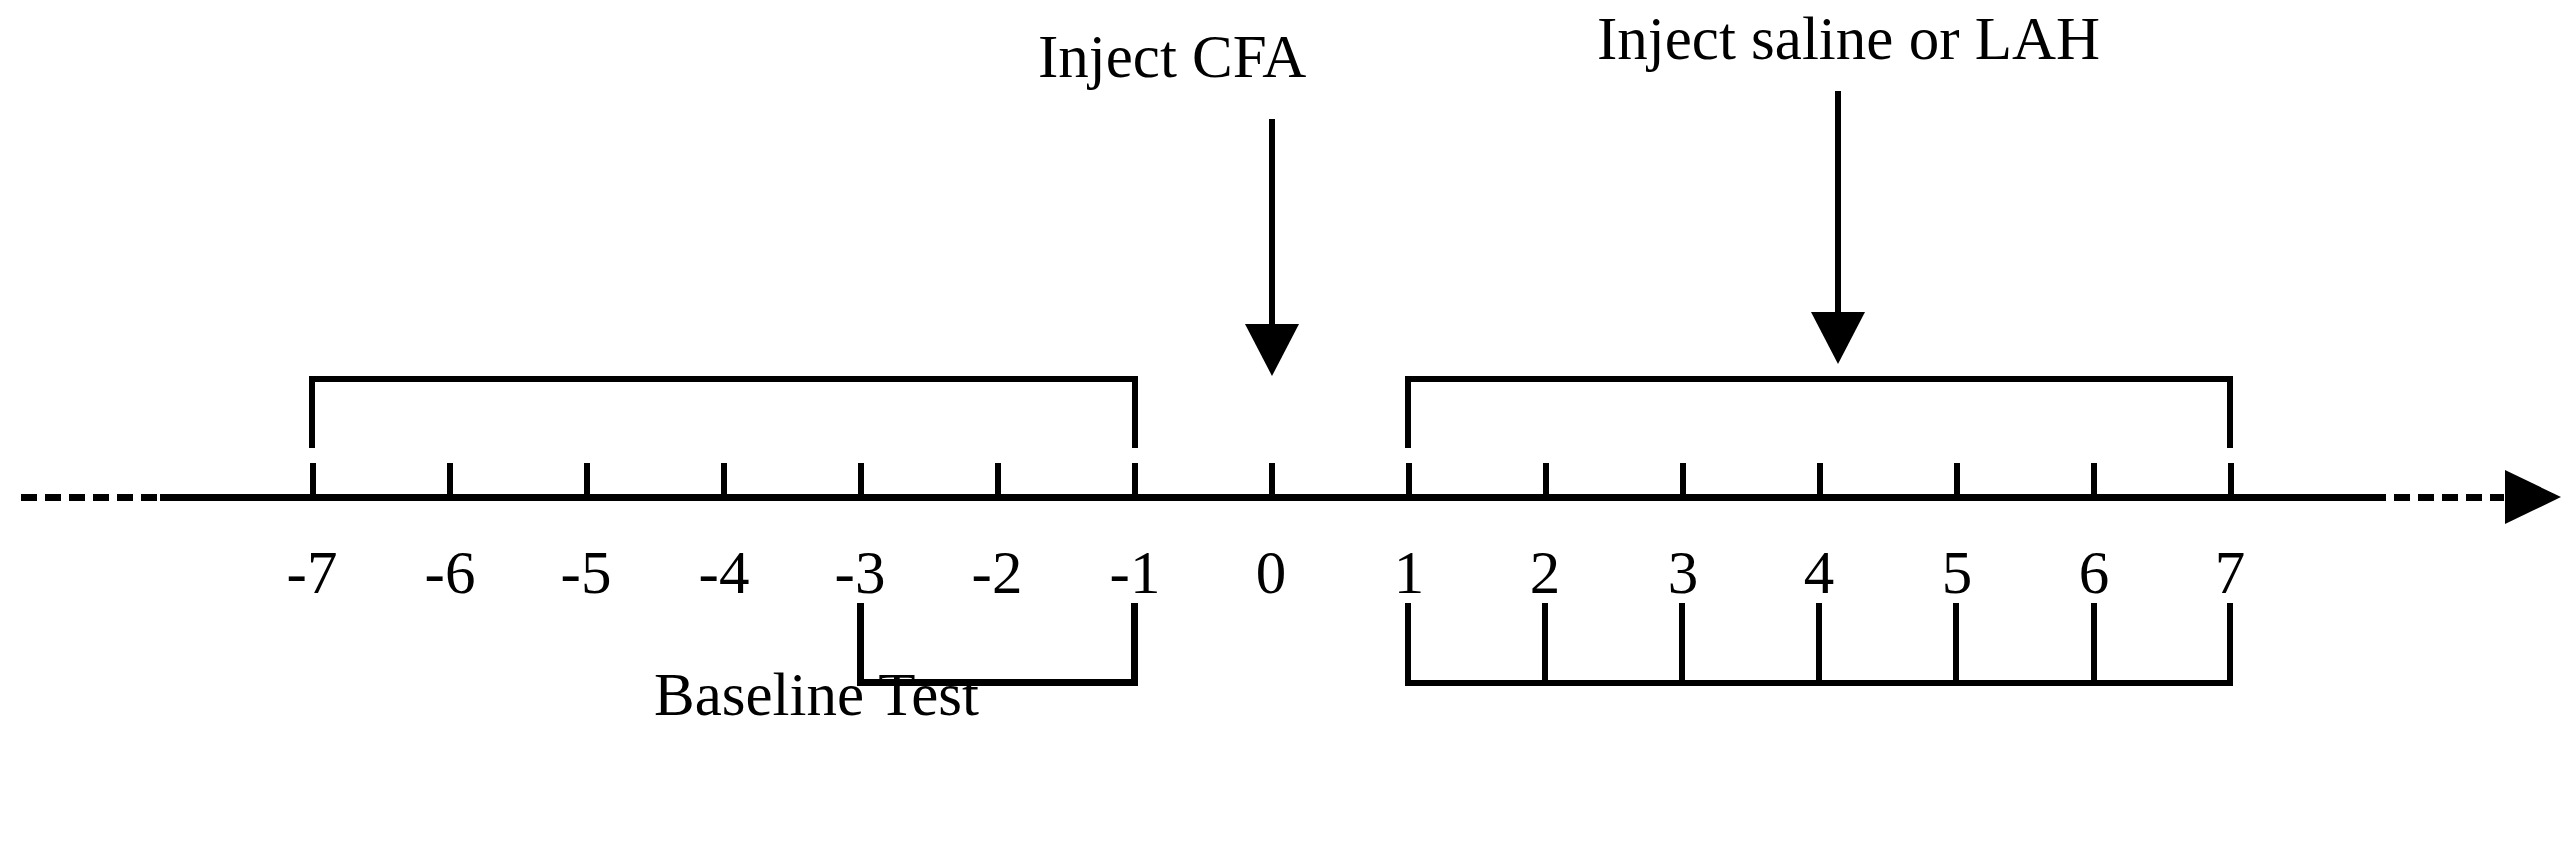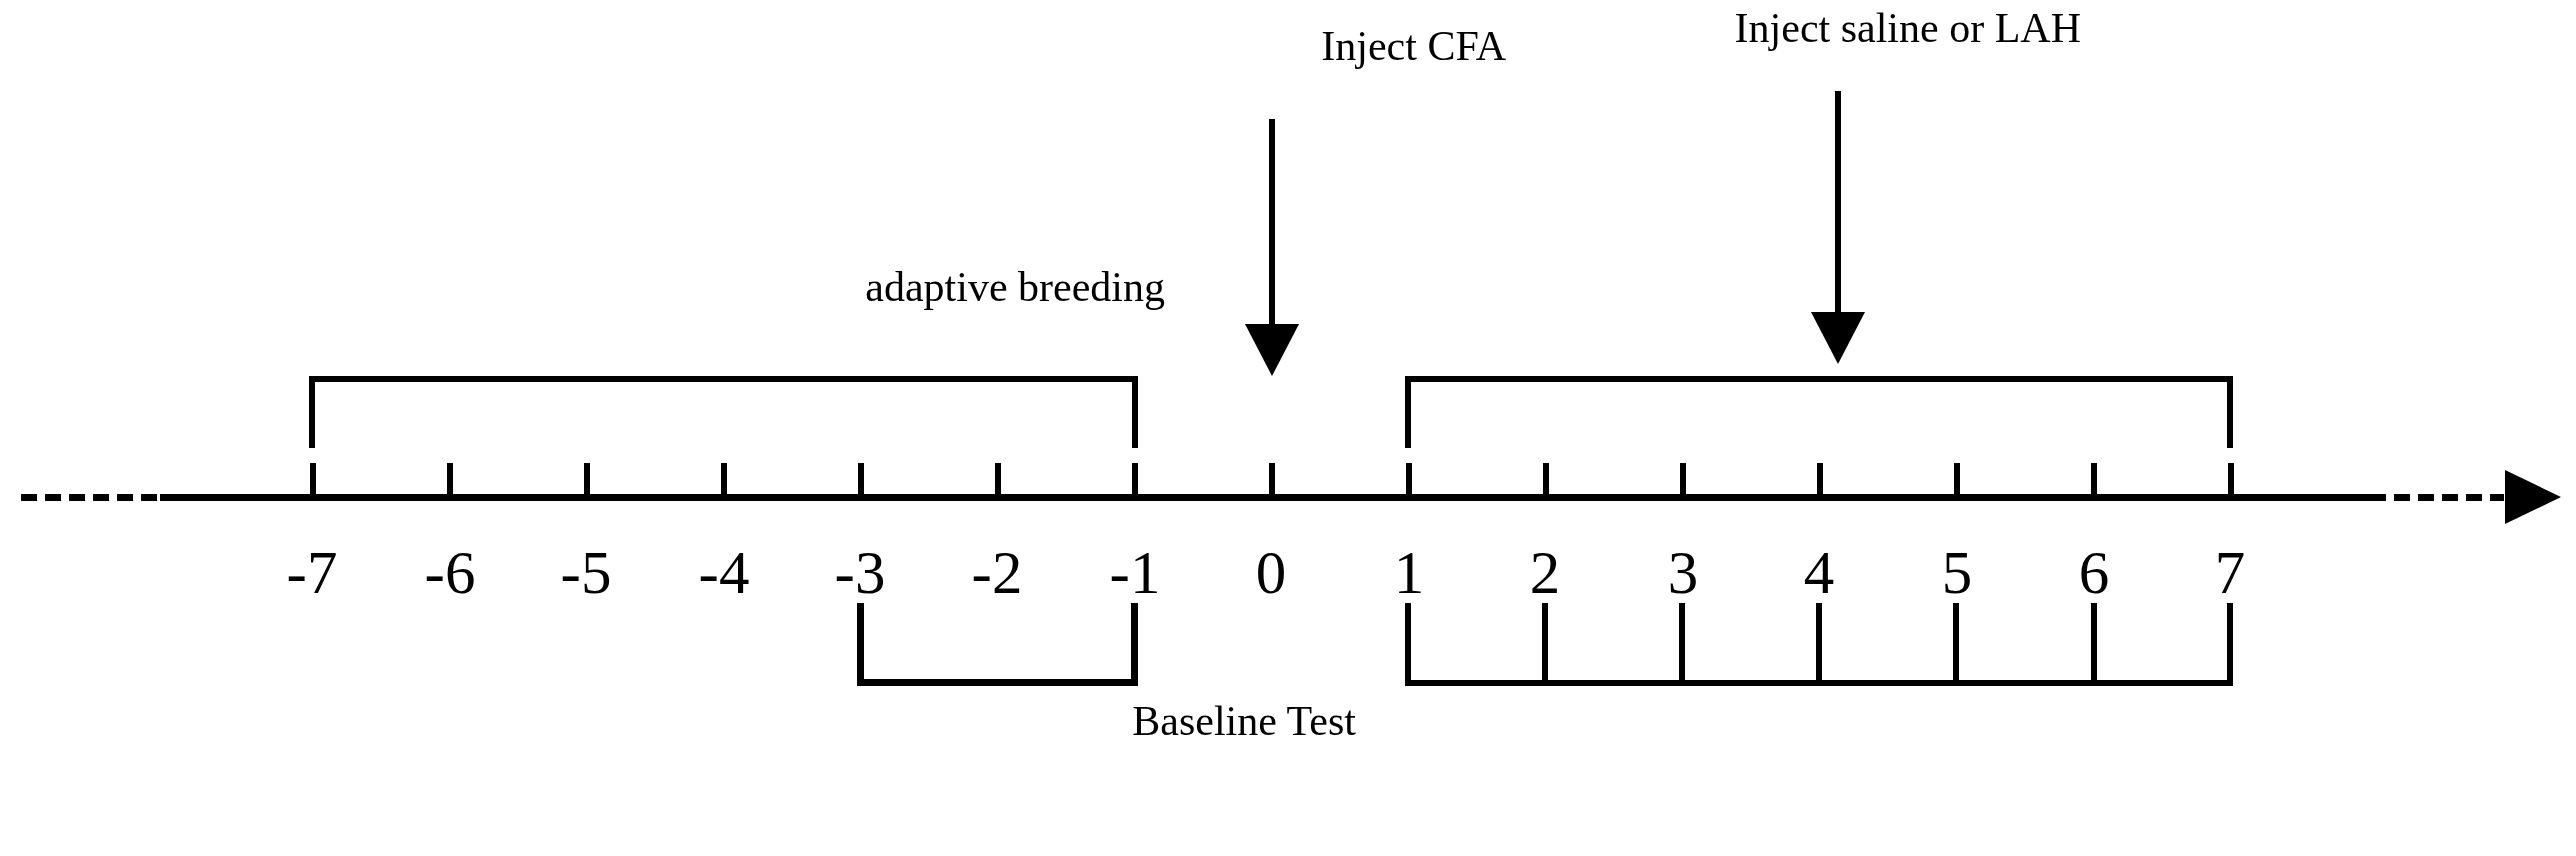--- a/index.html
+++ b/index.html
@@ -39,22 +39,22 @@
   .comb-v { position: absolute; top: 603px; width: 6.2px; height: 83px; background: #000; }
   .comb-h { position: absolute; top: 680px; height: 6.2px; background: #000; }
   .stem { position: absolute; width: 6.2px; background: #000; }
   .head-down {
     position: absolute; width: 0; height: 0;
     border-left: 27px solid transparent;
     border-right: 27px solid transparent;
     border-top: 52px solid #000;
   }
   .label {
-    position: absolute; font-size: 42px; line-height: 1.12;
-    text-align: right; white-space: nowrap;
+    position: absolute; font-size: 61px; line-height: 1.12;
+    text-align: left; white-space: nowrap;
   }
 </style>
 </head>
 <body>
 
 <div class="canvas">
 
   <div class="dashline" style="left:21px; width:136px;"></div>
   <div class="hline" style="left:160px; top:494px; width:2210px; height:7px;"></div>
   <div class="dashline" style="left:2370px; width:134px;"></div>
@@ -87,32 +87,31 @@
   <div class="tick-label" style="left:1362px;">1</div>
   <div class="tick-label" style="left:1498px;">2</div>
   <div class="tick-label" style="left:1636px;">3</div>
   <div class="tick-label" style="left:1772px;">4</div>
   <div class="tick-label" style="left:1910px;">5</div>
   <div class="tick-label" style="left:2047px;">6</div>
   <div class="tick-label" style="left:2183px;">7</div>
 
   <div class="bracket-top" style="left:309px; width:829px;"></div>
   <div class="bracket-top" style="left:1405px; width:828px;"></div>
-  <div class="label" style="left:338px; top:264px; width:827px;">adaptive breeding</div>
 
   <div class="label" style="left:1038px; top:23.4px; width:468px;">Inject CFA</div>
   <div class="stem" style="left:1269px; top:119px; height:207px;"></div>
   <div class="head-down" style="left:1245px; top:324px;"></div>
 
   <div class="label" style="left:1597px; top:5px; width:484px;">Inject saline or LAH</div>
   <div class="stem" style="left:1835px; top:91px; height:224px;"></div>
   <div class="head-down" style="left:1811px; top:312px;"></div>
 
   <div class="bracket-bottom" style="left:857px; width:281px;"></div>
-  <div class="label" style="left:654px; top:698px; width:702px;font-family:Liberation Serif, serif;">
+  <div class="label" style="left:654px; top:661px; width:702px;font-family:Liberation Serif, serif;">
     <div>Baseline Test</div>
   </div>
 
   <div class="comb-v" style="left:1405px;"></div>
   <div class="comb-v" style="left:1542px;"></div>
   <div class="comb-v" style="left:1679px;"></div>
   <div class="comb-v" style="left:1816px;"></div>
   <div class="comb-v" style="left:1953px;"></div>
   <div class="comb-v" style="left:2091px;"></div>
   <div class="comb-v" style="left:2227px;"></div>

